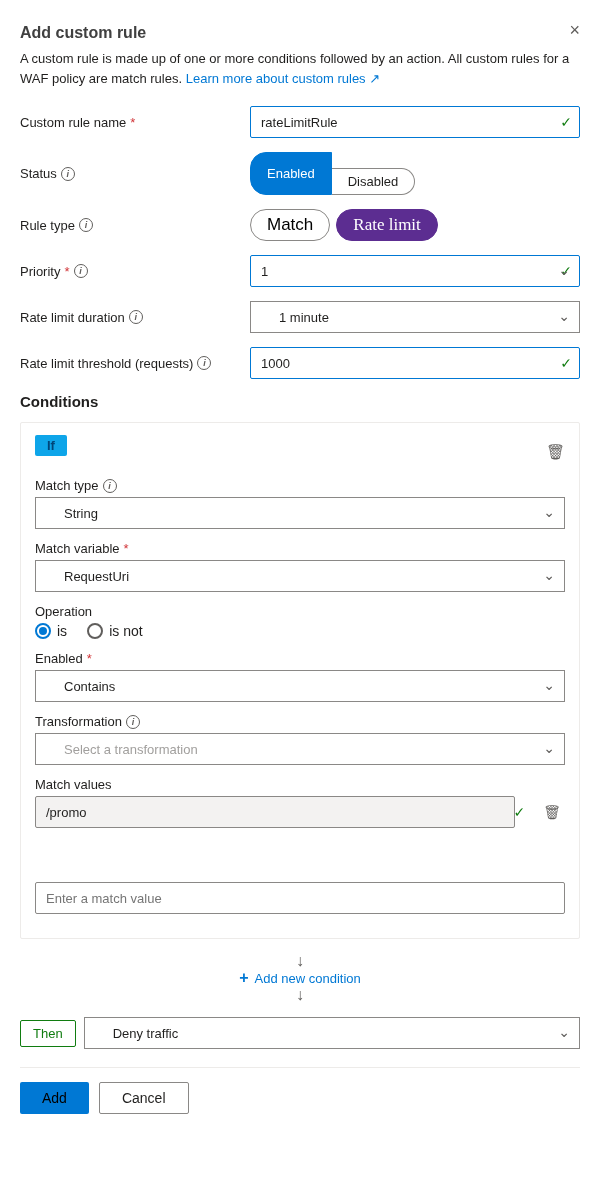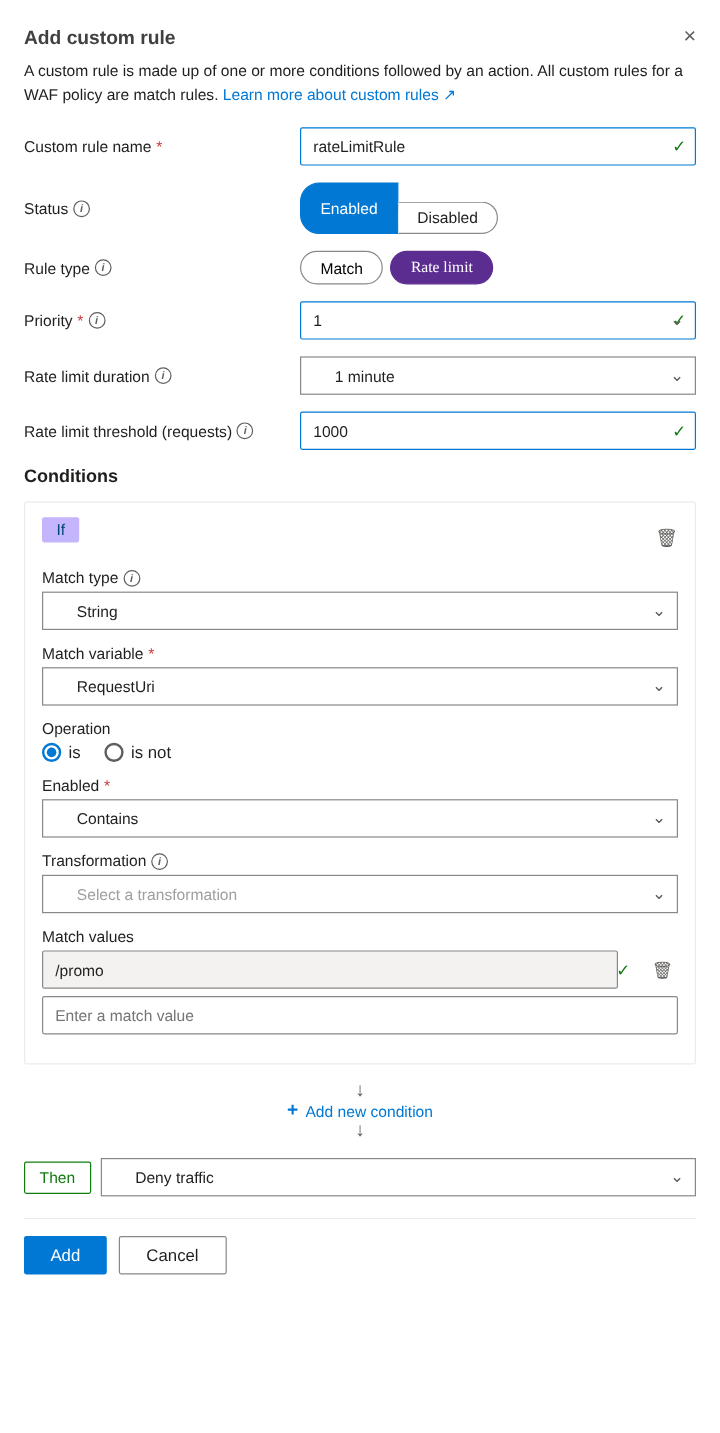--- a/index.html
+++ b/index.html
@@ -121,21 +121,21 @@
       margin-top: 16px;
     }
     .rule-type-group {
       display: flex;
       gap: 6px;
     }
     .rule-type-btn {
       padding: 5px 16px;
       border: 1px solid #8a8886;
       background: #fff;
-      font-size: 13px;
+      font-size: 17px;
       cursor: pointer;
       border-radius: 16px;
     }
     .rule-type-btn.active-rate {
       background: #5c2d91;
       color: #fff;
       border-color: #5c2d91;
       font-family: Liberation Serif, serif;
     }
     .select-field {
@@ -172,26 +172,26 @@
     }
     .conditions-box {
       border: 1px solid #edebe9;
       border-radius: 2px;
       padding: 12px 14px;
       margin-bottom: 14px;
       background: #fff;
     }
     .if-badge {
       display: inline-block;
-      background: #c4b5fd;
+      background: #0ea5e9;
       color: #004578;
       padding: 3px 12px;
       border-radius: 2px;
       font-size: 13px;
-      font-weight: 400;
+      font-weight: 700;
       margin-bottom: 12px;
     }
     .if-row {
       display: flex;
       justify-content: space-between;
       align-items: center;
       margin-bottom: 10px;
     }
     .delete-icon {
       color: #605e5c;
@@ -268,20 +268,21 @@
     }
     .new-value-input {
       width: 100%;
       padding: 6px 10px;
       border: 1px solid #8a8886;
       border-radius: 2px;
       font-size: 13px;
       height: 32px;
       outline: none;
       color: #a19f9d;
+      margin-top: 48px;
     }
     .add-condition-area {
       text-align: center;
       margin: 14px 0;
     }
     .add-condition-btn {
       background: none;
       border: none;
       color: #0078d4;
       font-size: 13px;
@@ -323,21 +324,21 @@
       border-top: 1px solid #edebe9;
       margin: 18px 0 14px 0;
     }
     .footer-btns {
       display: flex;
       gap: 10px;
     }
     .btn-add {
       padding: 7px 22px;
       background: #0078d4;
-      color: #ffffff;
+      color: #000000;
       border: none;
       border-radius: 2px;
       font-size: 14px;
       cursor: pointer;
       font-weight: 500;
     }
     .btn-cancel {
       padding: 7px 22px;
       background: #fff;
       color: #201f1e;

